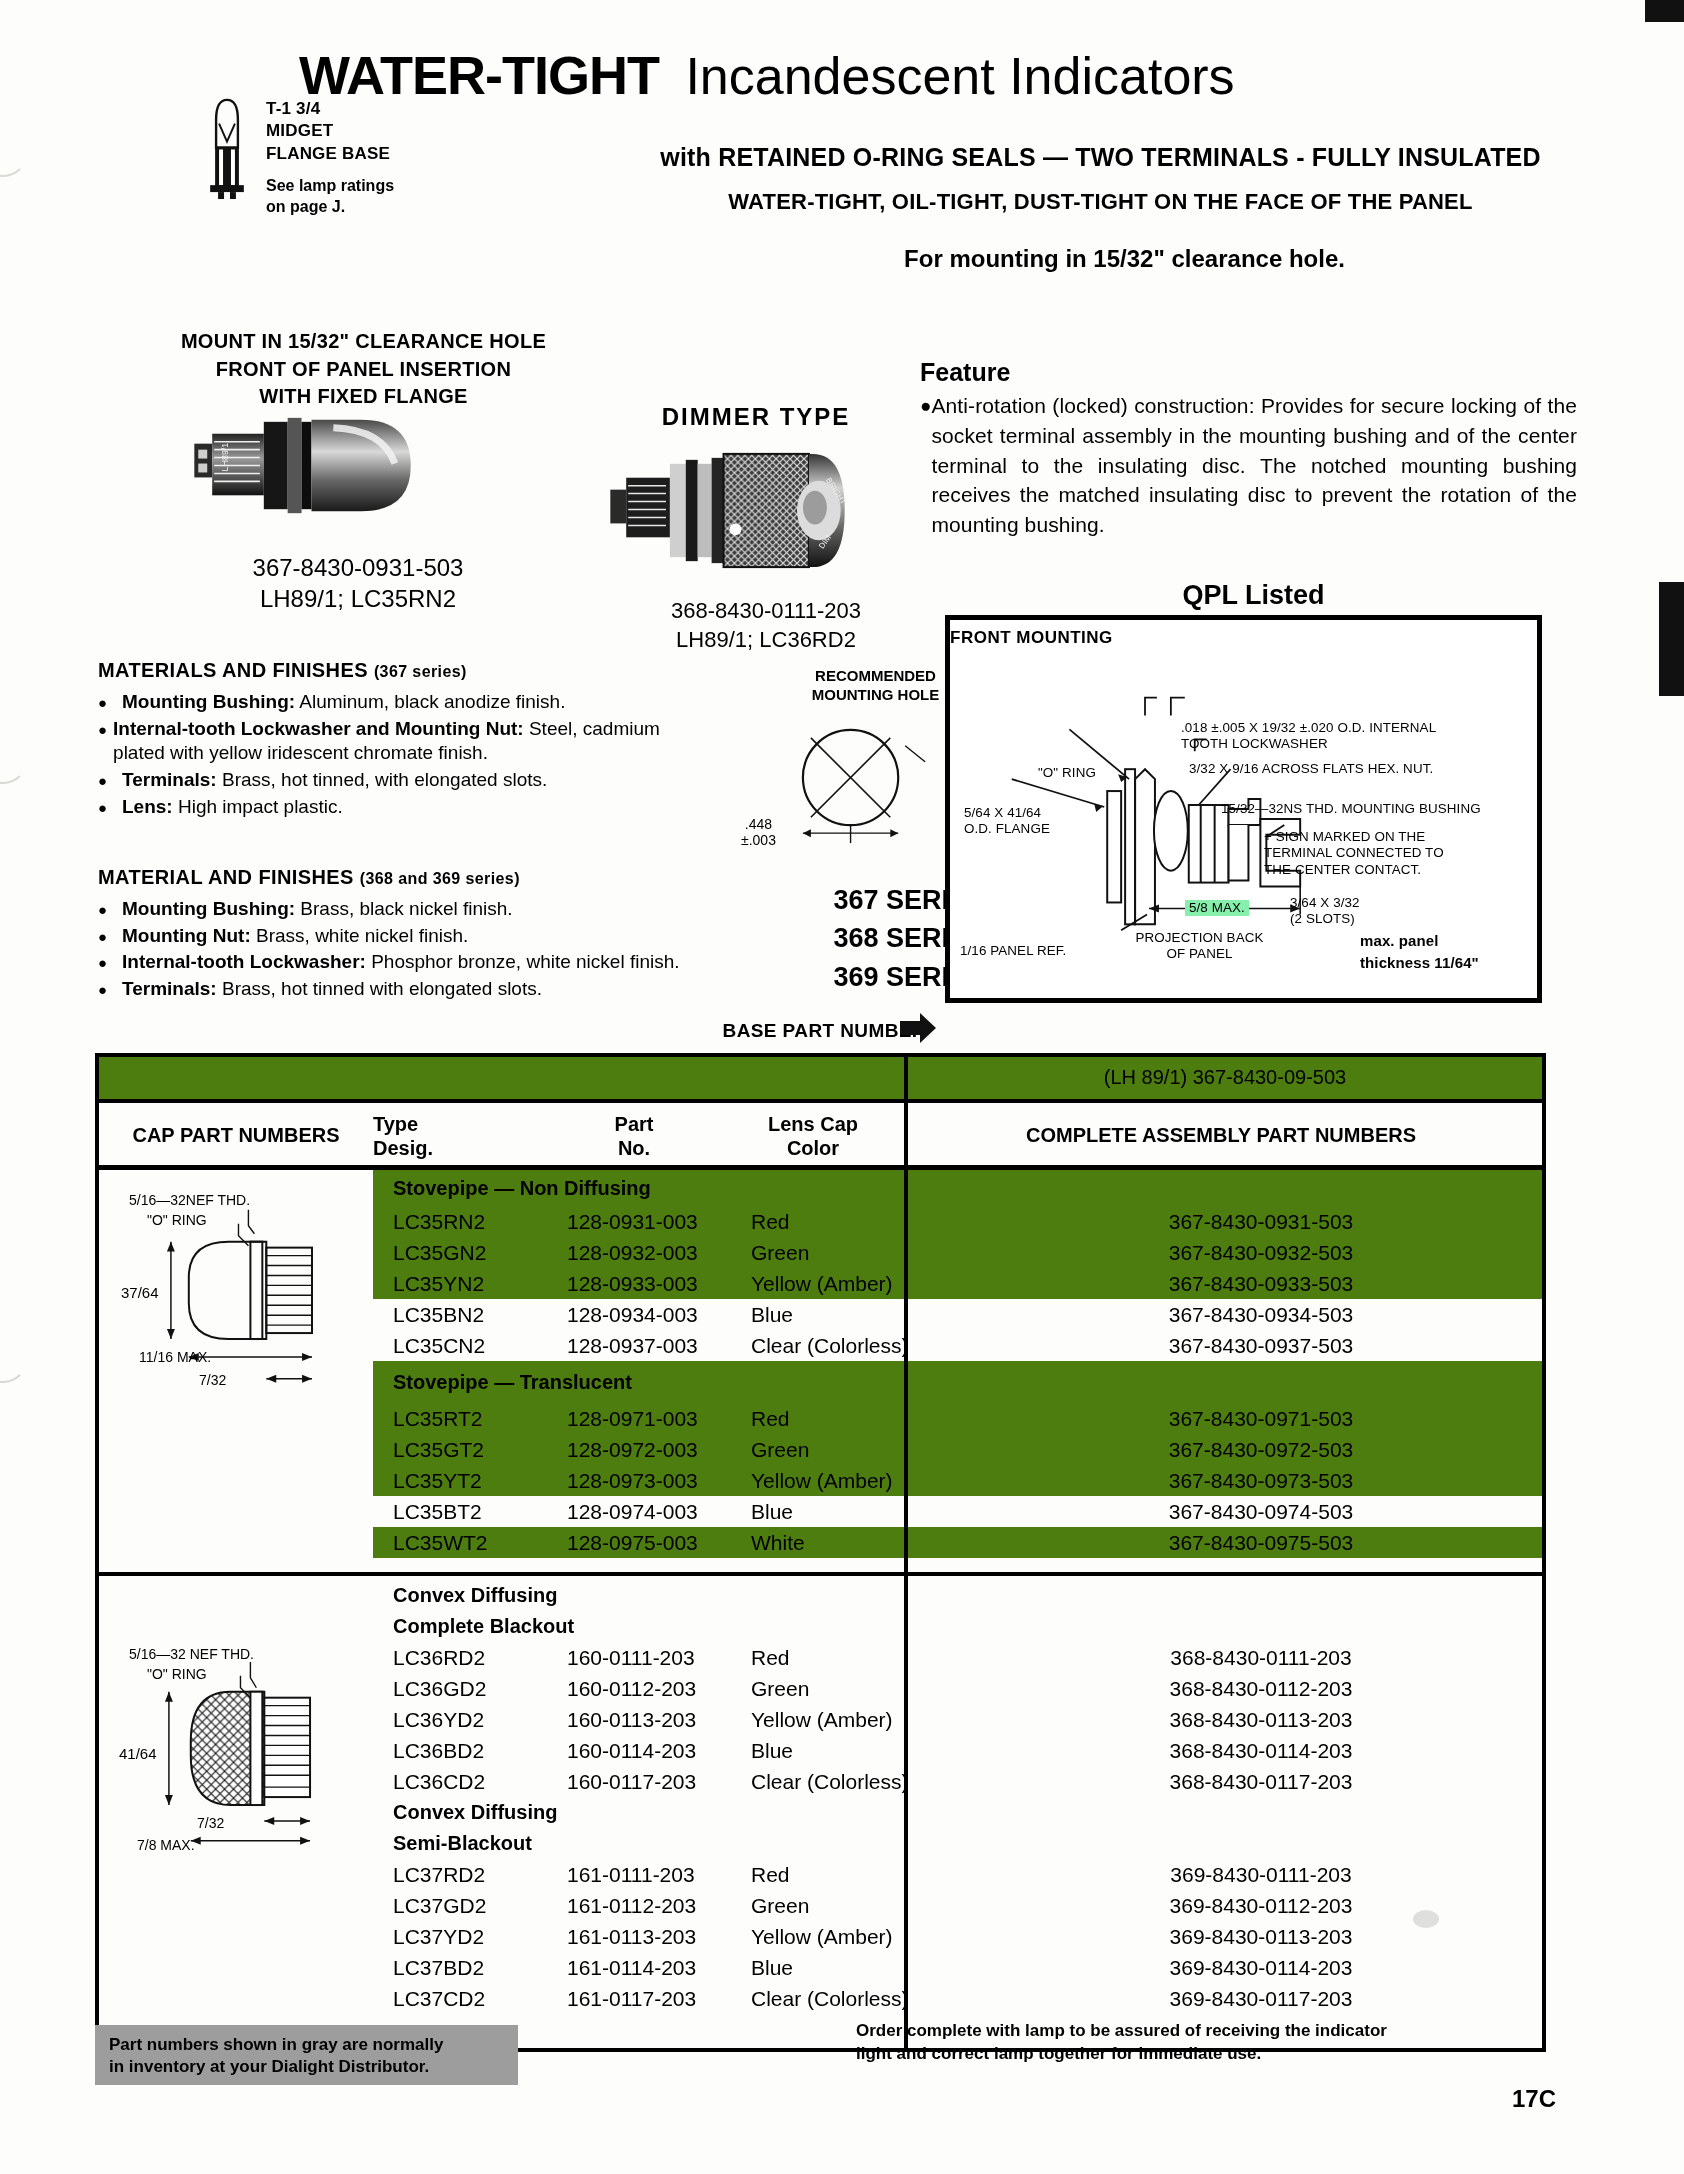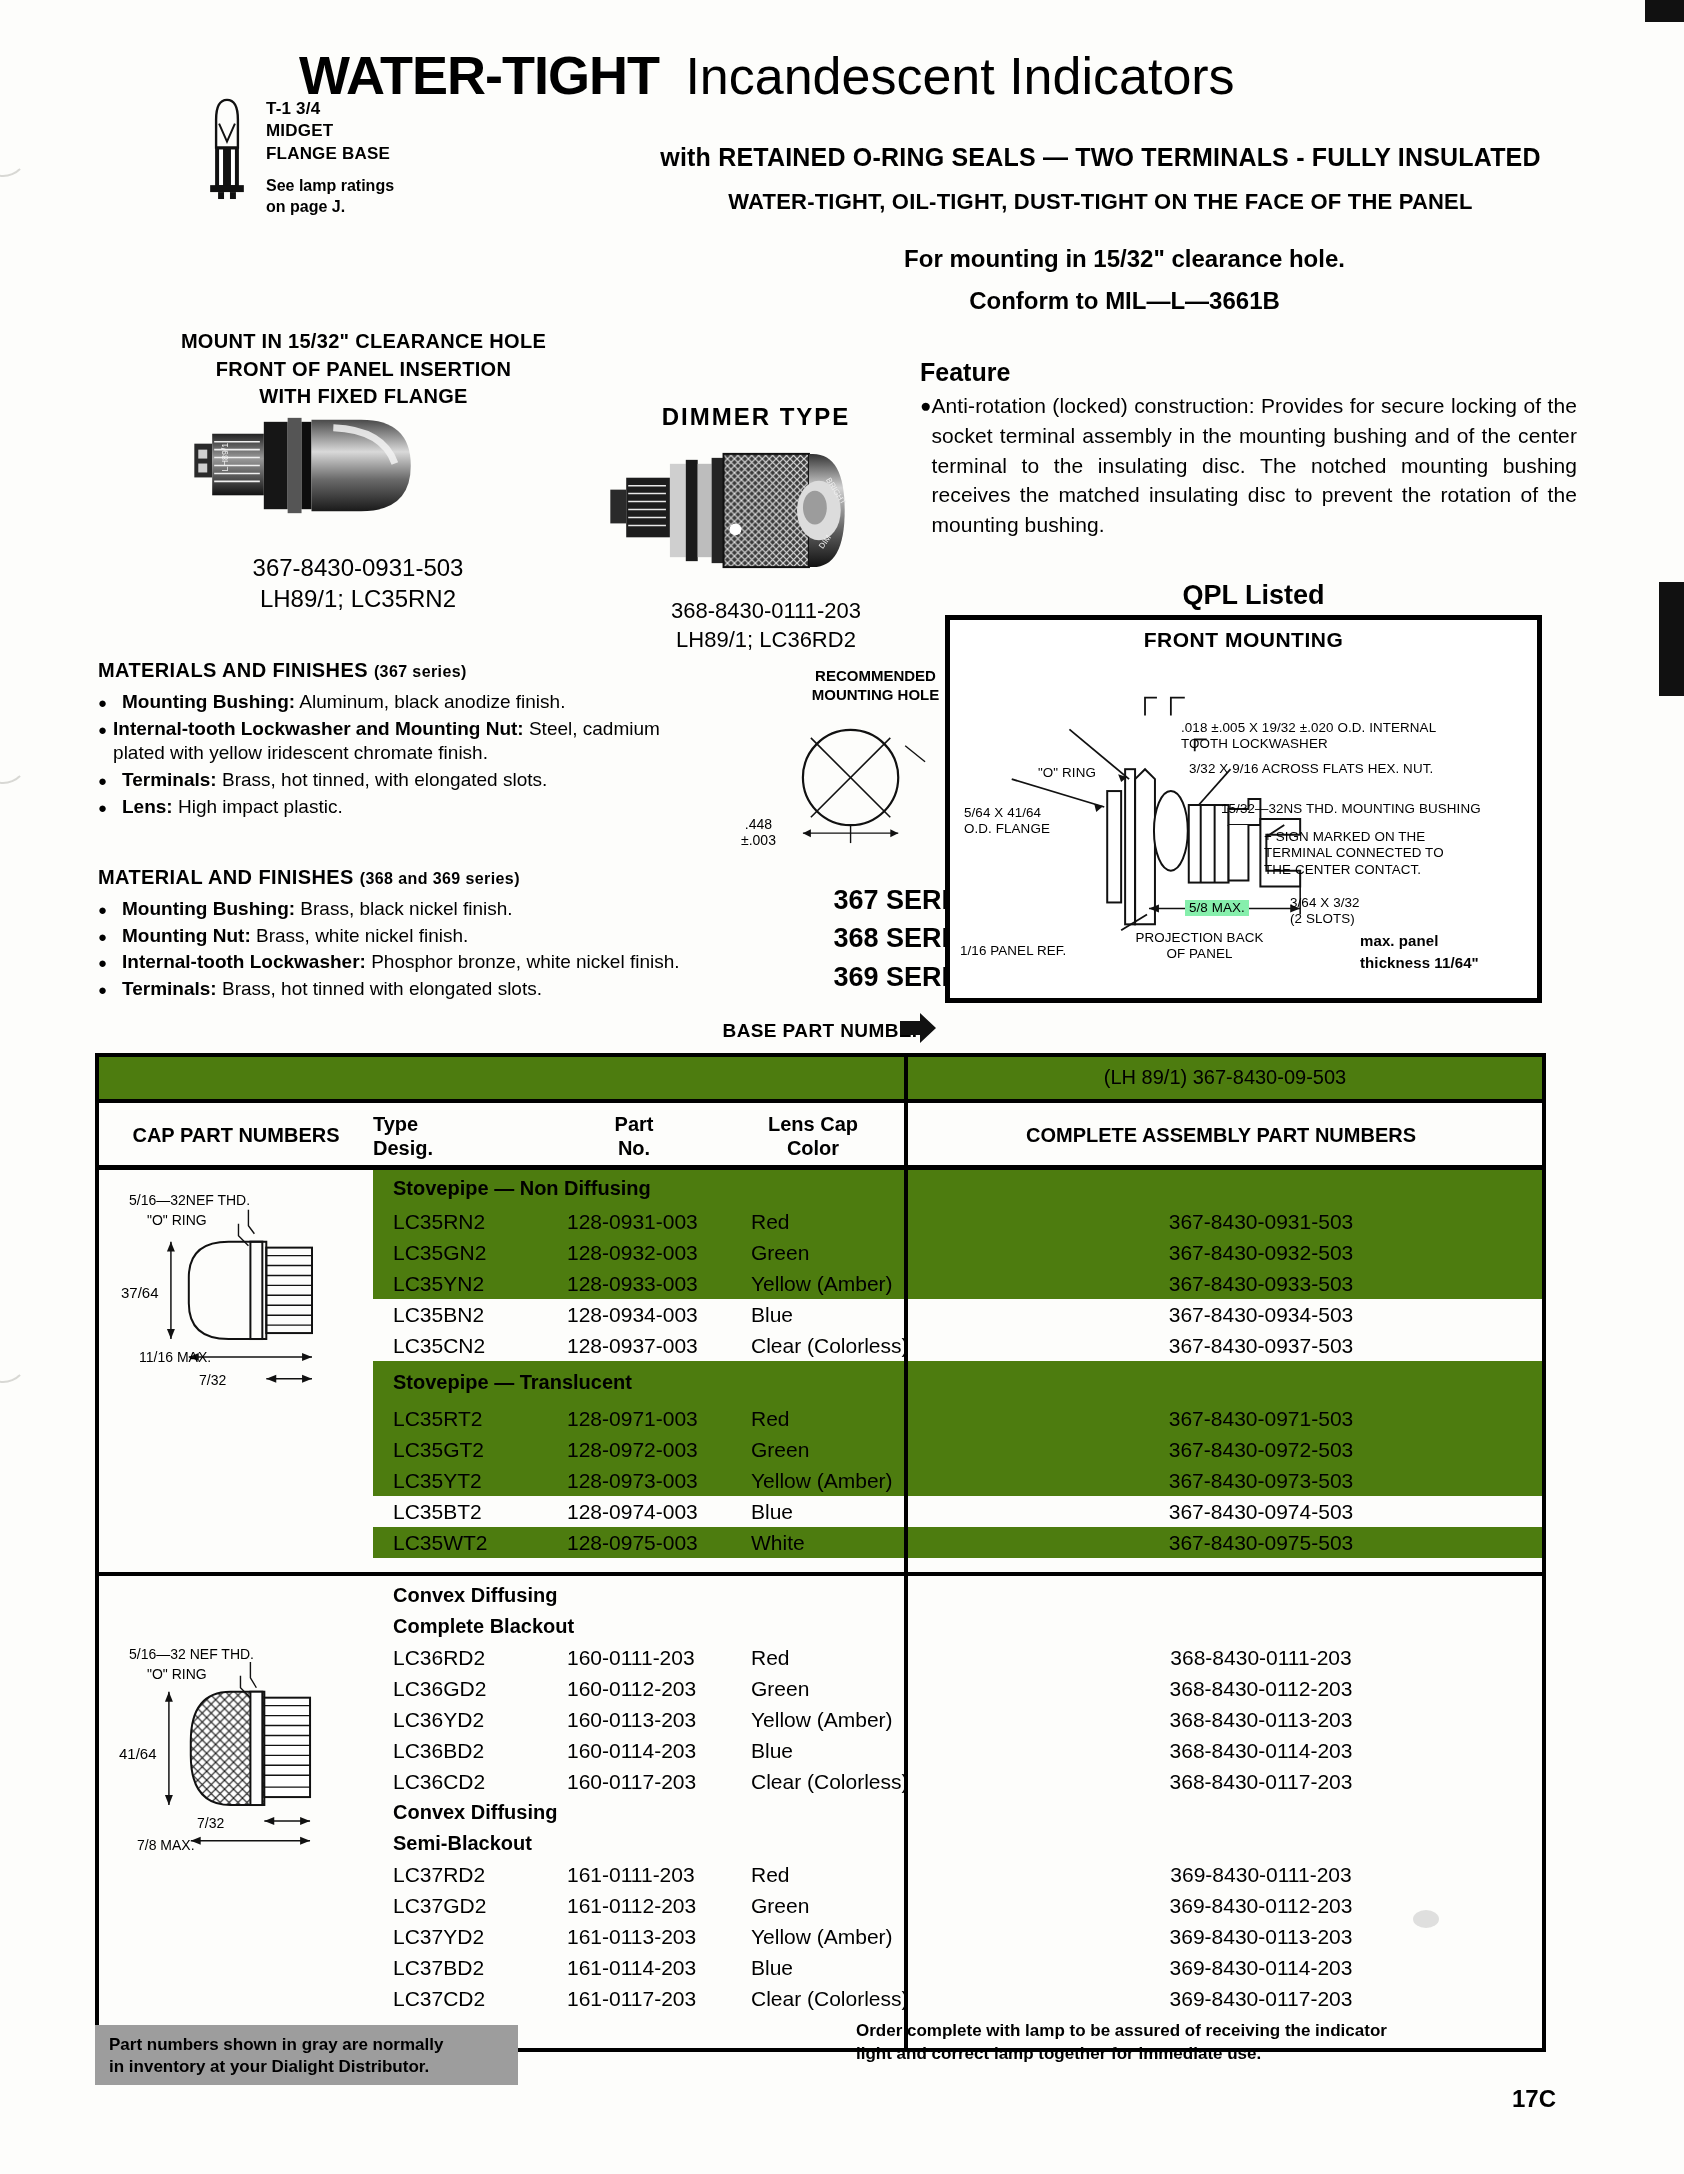--- a/index.html
+++ b/index.html
@@ -62,21 +62,21 @@
   .holedim{position:absolute;left:741px;top:816px;width:249px;font-size:14px;}
 
   .series{position:absolute;left:736px;top:881px;width:249px;text-align:right;font-size:27px;font-weight:bold;line-height:1.42;}
 
   .basepn{position:absolute;left:657px;top:1020px;width:269px;text-align:right;font-size:19px;font-weight:bold;letter-spacing:0.4px;}
   .arrow{position:absolute;left:900px;top:1013px;}
 
   
   .qpl-title{position:absolute;left:945px;top:580px;width:617px;text-align:center;font-size:27px;font-weight:bold;}
   .qplbox{position:absolute;left:945px;top:615px;width:587px;height:378px;border:5px solid #000;background:#fff;}
-  .qplbox .fm{position:absolute;left:0;top:8px;width:100%;text-align:center;font-size:21px;font-weight:bold;letter-spacing:0.5px;}
+  .qplbox .fm{position:absolute;left:0;top:8px;width:100%;font-size:17px;font-weight:bold;letter-spacing:0.5px;}
   .cal{position:absolute;font-size:13.4px;line-height:1.22;letter-spacing:0.1px;}
 
   
   .tbl{position:absolute;left:95px;top:1053px;width:1443px;border:4px solid #000;}
   .gray{background:#4d7c0f;}
 
   .thead{position:relative;height:62px;border-bottom:5px solid #000;}
   .th{position:absolute;font-size:20px;font-weight:bold;line-height:1.22;text-align:center;}
 
   .trow{display:flex;align-items:center;height:31px;font-size:21px;}
@@ -130,21 +130,20 @@
     </div>
     <div class="lamp-txt2">
       <div>See lamp ratings</div>
       <div>on page J.</div>
     </div>
   </div>
 
   <div class="sub1">with RETAINED O-RING SEALS — TWO TERMINALS - FULLY INSULATED</div>
   <div class="sub2">WATER-TIGHT, OIL-TIGHT, DUST-TIGHT ON THE FACE OF THE PANEL</div>
   <div class="sub3">For mounting in 15/32" clearance hole.</div>
-  <div class="sub4">Conform to MIL—L—3661B</div>
 
   <div class="mounthdr">
     <div>MOUNT IN 15/32" CLEARANCE HOLE</div>
     <div>FRONT OF PANEL INSERTION</div>
     <div>WITH FIXED FLANGE</div>
   </div>
 
   <div class="prod1">
     <svg width="249" height="139" viewBox="0 0 250 140">
       <defs>

